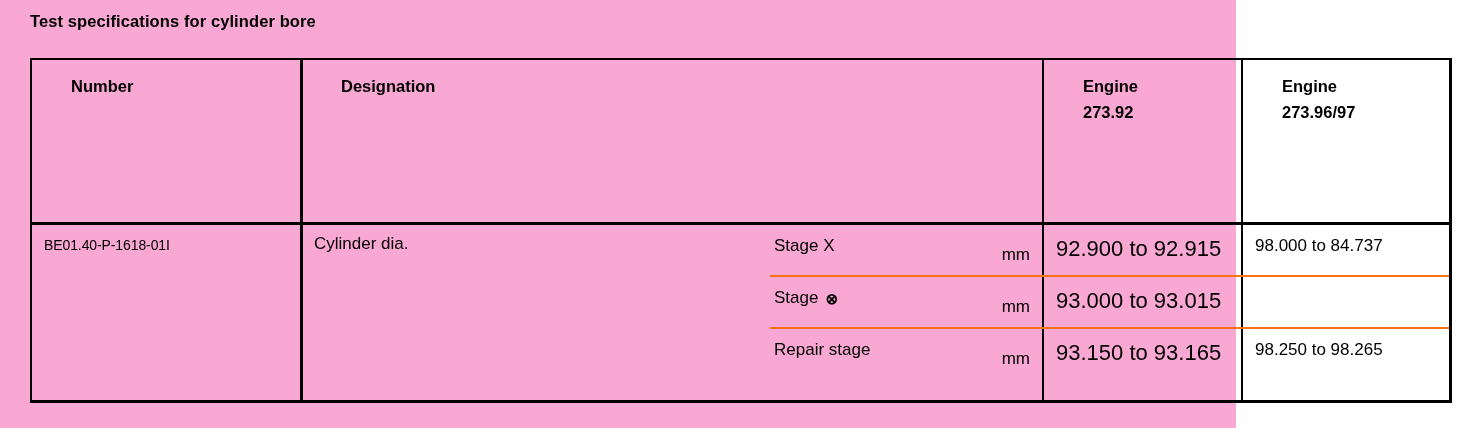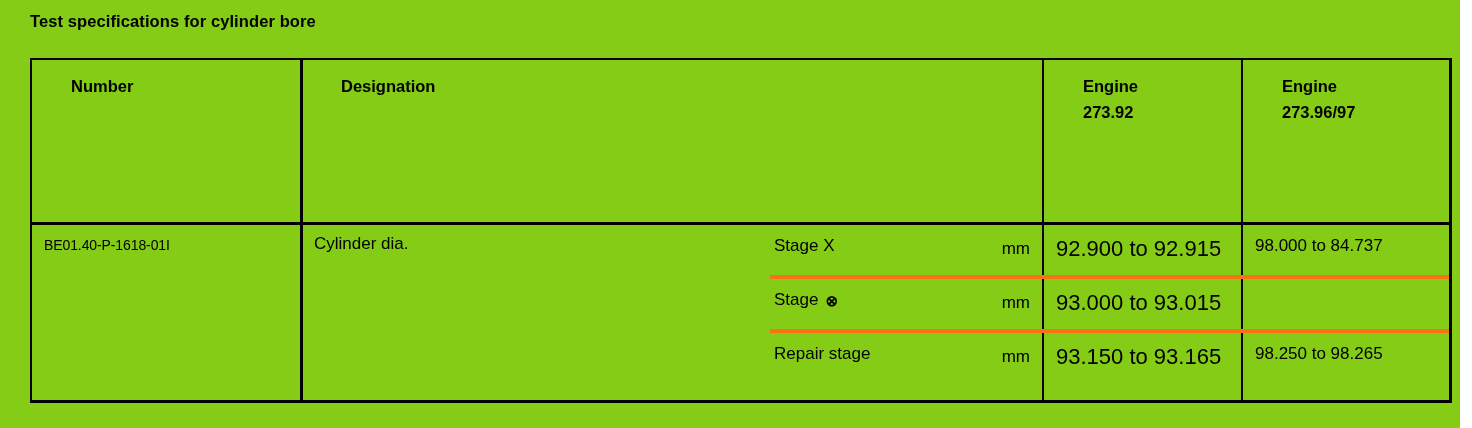--- a/index.html
+++ b/index.html
@@ -9,23 +9,23 @@
   }
   body {
     width: 1472px;
     height: 428px;
     font-family: "Liberation Sans", sans-serif;
     color: #000000;
     overflow: hidden;
   }
   #page {
     position: relative;
-    width: 1460px;
+    width: 1236px;
     height: 428px;
-    background: #84cc16;
+    background: #f9a8d4;
   }
 
   
   .doc-title {
     position: absolute;
     left: 30px;
     top: 12px;
     font-size: 16.5px;
     font-weight: bold;
     letter-spacing: 0.1px;
@@ -111,21 +111,21 @@
   .stage-block {
     position: absolute;
     left: 738px;
     right: 0;
     top: 0;
   }
   .stage-row {
     position: relative;
     height: 50px;
   }
-  .stage-row + .stage-row { border-top: 4px solid #f97316; }
+  .stage-row + .stage-row { border-top: 2px solid #f97316; }
 
   .stage-label {
     position: absolute;
     left: 4px;
     top: 11px;
     font-size: 17px;
     white-space: nowrap;
   }
   .stage-symbol {
     display: inline-block;
@@ -133,21 +133,21 @@
     font-size: 15px;
     font-weight: bold;
     line-height: 1;
     position: relative;
     top: 1px;
   }
   .stage-unit {
     position: absolute;
     left: 196px;
     width: 64px;
-    top: 14px;
+    top: 20px;
     text-align: right;
     font-size: 17px;
     white-space: nowrap;
   }
   .stage-val1 {
     position: absolute;
     left: 286px;
     top: 11px;
     font-size: 22px;
     white-space: nowrap;

